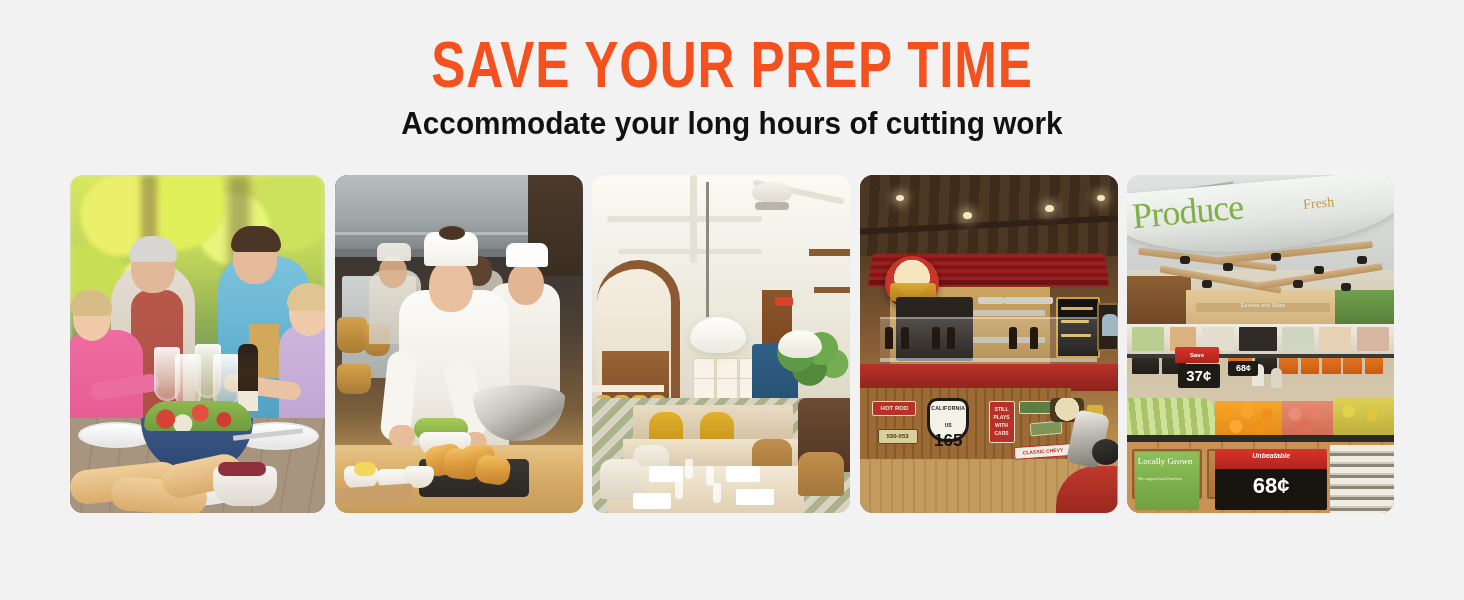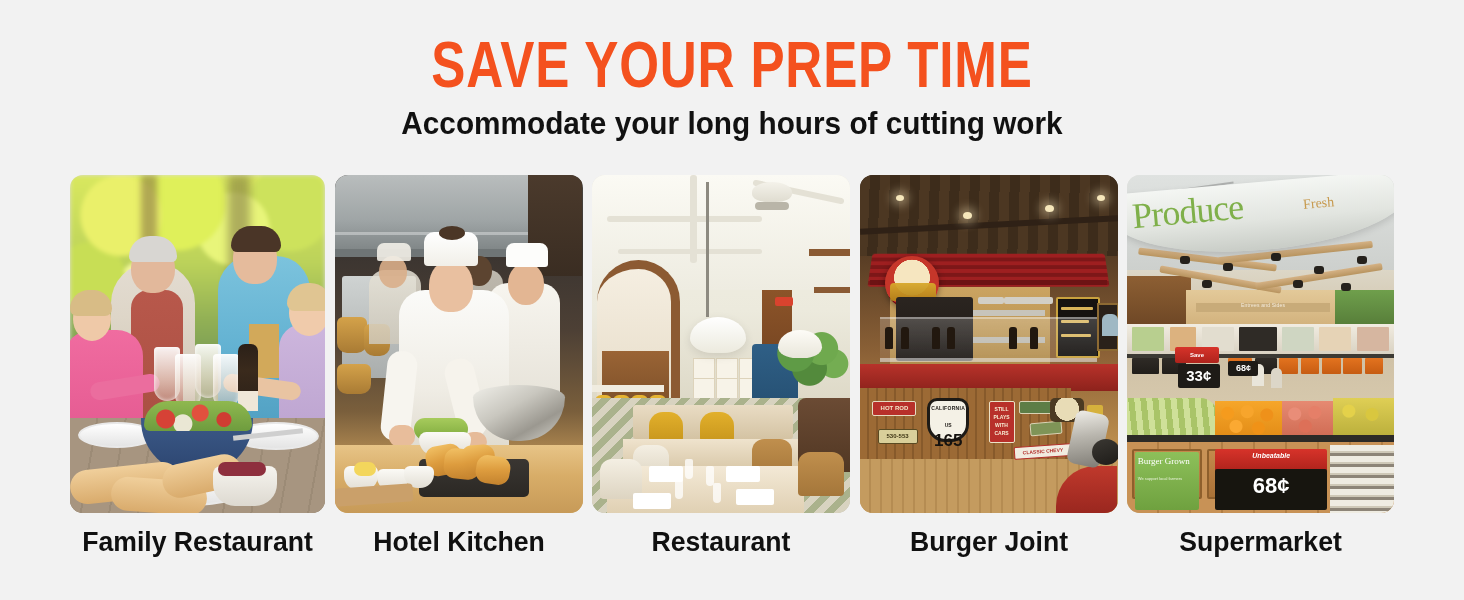--- a/index.html
+++ b/index.html
@@ -1012,46 +1012,39 @@
           <div class="layer price-tag pt7"></div>
         <div class="layer price-tag pt8"></div>
         <div class="layer staff"></div>
           <div class="layer staff2"></div>
 
         <div class="layer mid68"></div>
         <div class="layer mid68-txt">68¢</div>
         <div class="layer save-sign"></div>
         <div class="layer save-txt">Save</div>
         <div class="layer big25"></div>
-        <div class="layer big25-txt">33¢</div>
+        <div class="layer big25-txt">37¢</div>
 
         <div class="layer veg-green"></div>
           <div class="layer veg-orange"></div>
         <div class="layer veg-red"></div>
           <div class="layer veg-yellow"></div>
         <div class="layer bin-lip"></div>
           <div class="layer bin-wood"></div>
         <div class="layer bin-panel bp1"></div>
           <div class="layer bin-panel bp2"></div>
         <div class="layer crate-stack"></div>
 
         <div class="layer local-sign"></div>
-        <div class="layer local-txt">Burger Grown</div>
+        <div class="layer local-txt">Locally Grown</div>
         <div class="layer local-sub">We support local farmers</div>
 
         <div class="layer unbeat"></div>
         <div class="layer unbeat-txt">Unbeatable</div>
         <div class="layer board68"></div>
         <div class="layer board68-txt">68¢</div>
       </div>
     </div>
 
   </div>
 
-  <div class="label-row">
-    <div class="label l1">Family Restaurant</div>
-    <div class="label l2">Hotel Kitchen</div>
-    <div class="label l3">Restaurant</div>
-    <div class="label l4">Burger Joint</div>
-    <div class="label l5">Supermarket</div>
-  </div>
 
 </div>
 
 </body></html>

